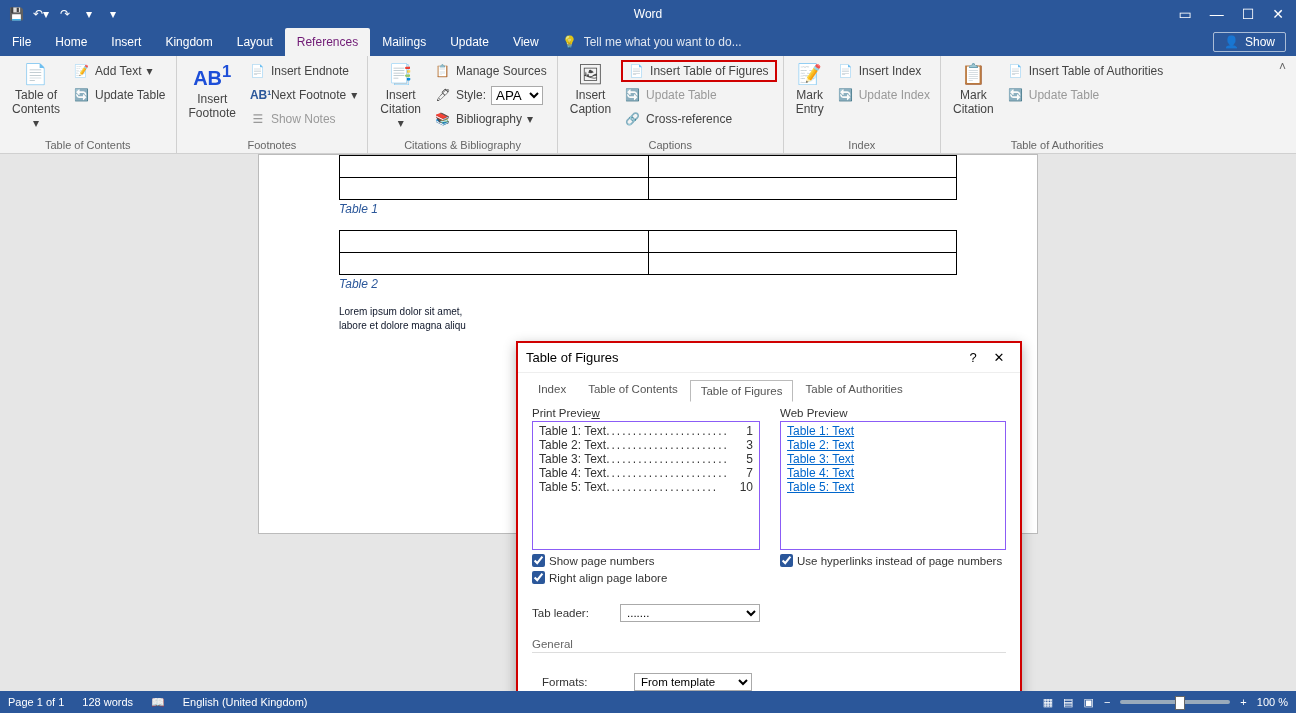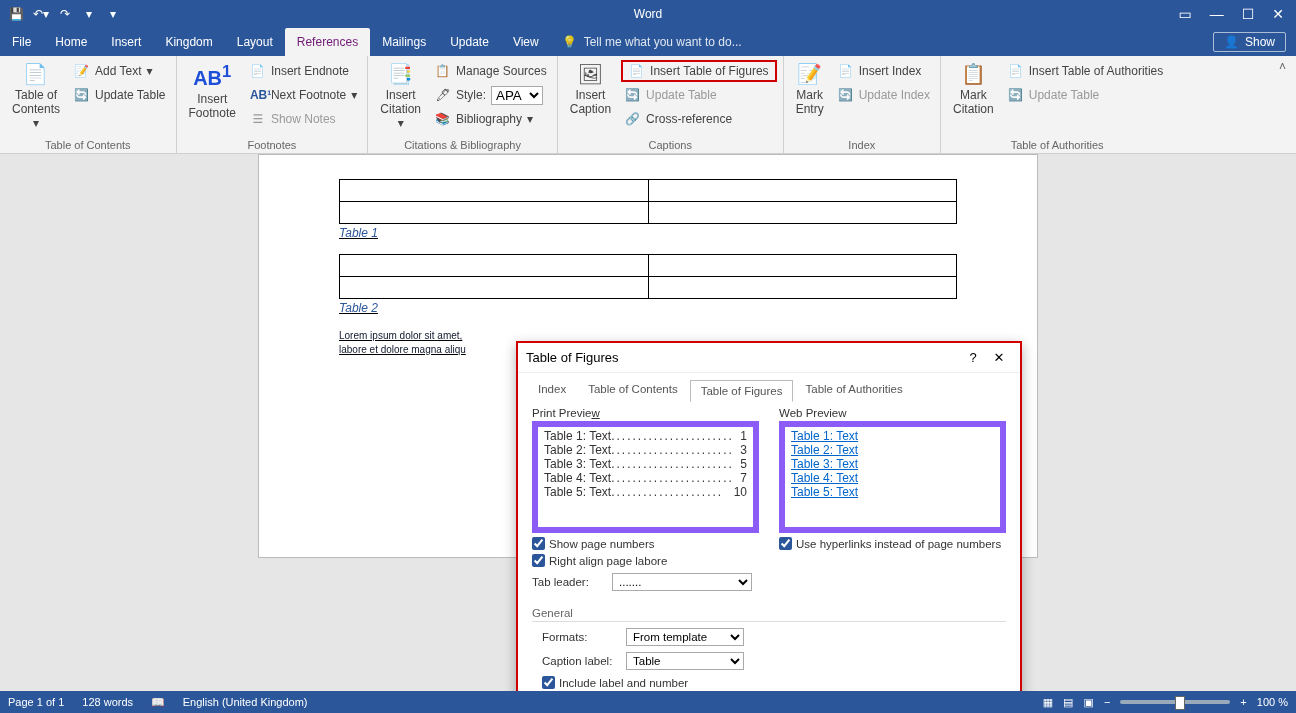--- a/index.html
+++ b/index.html
@@ -29,44 +29,44 @@
 .bigbtn { display:flex; flex-direction:column; align-items:center; justify-content:flex-start; padding:2px 6px; cursor:pointer; text-align:center;}
 .bigbtn .icon { font-size:20px; margin-bottom:2px;}
 .col { display:flex; flex-direction:column; gap:2px; }
 .smallbtn { display:flex; align-items:center; gap:5px; cursor:pointer; padding:1px 4px; height:22px;}
 .smallbtn .icon { width:16px; text-align:center; }
 .smallbtn.disabled { color:#999; cursor:default;}
 .highlight-red { border:2px solid #d00000; padding:1px 6px; }
 
 
 .workspace { position:absolute; top:154px; left:0; right:0; bottom:22px; background:#e6e6e6; overflow:hidden;}
-.page { position:absolute; left:258px; top:0; width:780px; background:#fff; border:1px solid #bbb; padding:24px 80px 200px 80px;text-decoration:underline; }
+.page { position:absolute; left:258px; top:0; width:780px; background:#fff; border:1px solid #bbb; padding:0 80px 200px 80px; }
 .tbl { border:1px solid #000; width:100%; border-collapse:collapse; margin-bottom:2px;}
 .tbl td { border:1px solid #000; height:22px; }
 .caption { font-style:italic; color:#2b579a; font-size:12px; margin-bottom:14px;}
 .para { font-size:10px; color:#0f172a; line-height:1.4;}
 
 
 .dialog-shadow{ position:absolute; left:516px; top:187px; width:506px; height:466px; border:2px solid #d00000; background:#fff; box-shadow:0 4px 12px rgba(0,0,0,.3);}
 .dlg-titlebar{ height:30px; display:flex; align-items:center; padding:0 8px; font-size:13px; border-bottom:1px solid #eee;}
 .dlg-titlebar .title{ flex:1; }
 .dlg-titlebar .ctl{ width:26px; text-align:center; cursor:pointer;}
 .dlg-tabs{ display:flex; gap:2px; padding:6px 10px 0 10px; font-size:11.5px;}
 .dlg-tabs .dtab{ padding:4px 10px; color:#555; cursor:pointer;}
 .dlg-tabs .dtab.active{ border:1px solid #bbb; border-bottom:1px solid #fff; background:#fff; position:relative; top:1px;}
 .dlg-body{ padding:6px 14px; font-size:11.5px; color:#333;}
 .previews{ display:flex; gap:20px;}
 .preview-box{ flex:1;}
 .preview-label{ margin-bottom:2px;}
-.preview-inner{ border:6px solid #8b5cf6; height:112px; overflow-y:scroll; padding:2px 6px; font-size:12px; background:#fff;}
+.preview-inner{ border:1px solid #8b5cf6; height:129px; overflow-y:scroll; padding:2px 6px; font-size:12px; background:#fff;}
 .preview-inner .row{ display:flex; }
 .preview-inner .dots{ flex:1; overflow:hidden; letter-spacing:2px;}
 .preview-inner a { color:#0066cc; text-decoration:underline; display:block;}
 .checkrow{ display:flex; align-items:center; gap:4px; margin-top:4px;}
-.formrow{ display:flex; align-items:center; margin-top:6px;}
+.formrow{ display:flex; align-items:center; gap:8px; margin-top:20px;}
 .formrow label{ width:80px;}
 .formrow select,.formrow input{ font-size:11.5px; padding:1px 2px;}
 .section-label{ margin-top:16px; color:#666; border-bottom:1px solid #ddd; padding-bottom:2px;}
 .grid2 .formrow label{ width:84px;}
 
 
 .statusbar{ position:absolute; left:0; right:0; bottom:0; height:22px; background:#2b579a; color:#fff; font-size:11px; display:flex; align-items:center; padding:0 8px; gap:18px;}
 .statusbar .right{ margin-left:auto; display:flex; align-items:center; gap:10px;}
 .zoom-slider{ width:110px; height:4px; background:#9ab; position:relative; border-radius:2px;}
 .zoom-slider::after{ content:""; position:absolute; left:50%; top:-4px; width:8px; height:12px; background:#fff; border:1px solid #666;}

